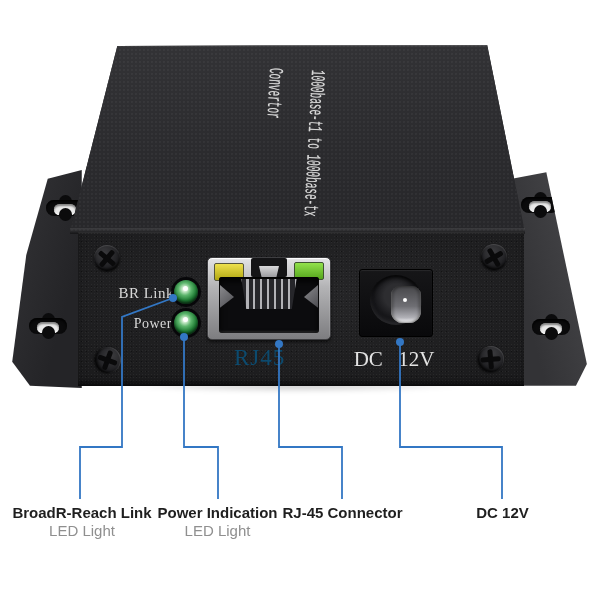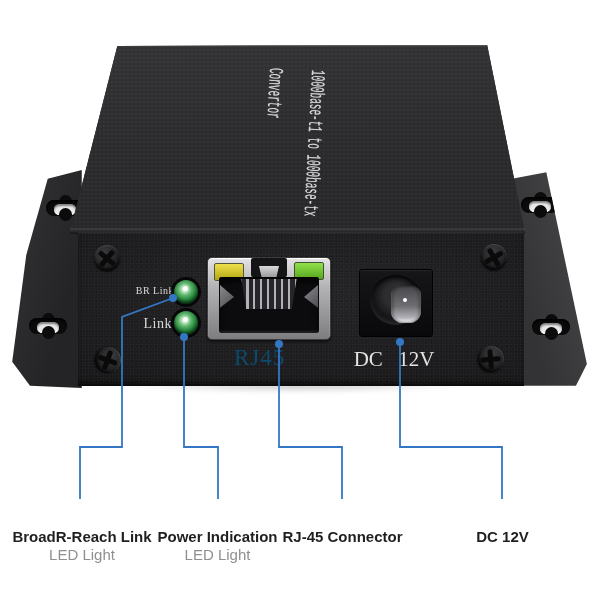--- a/index.html
+++ b/index.html
@@ -65,21 +65,21 @@
   .screw::before{transform:rotate(40deg);}
   .screw::after{transform:rotate(-50deg);}
 
   
   .led{position:absolute;width:24px;height:24px;border-radius:50%;z-index:4;
     background:radial-gradient(circle at 45% 38%,#f4fcf4 0%,#cdeccd 12%,#5cb56c 32%,#1e7a33 58%,#0b3a17 82%,#051a0a 100%);
     box-shadow:0 0 0 3px rgba(6,6,8,.95),inset 0 -2px 3px rgba(0,0,0,.5);}
   .led::after{content:"";position:absolute;left:9px;top:6px;width:5px;height:5px;border-radius:50%;
     background:rgba(255,255,255,.95);}
   .panel-text{position:absolute;color:#d9d9d9;font-family:"Liberation Serif",serif;z-index:4;}
-  .lbl-brlink{left:104px;top:285px;width:70px;font-size:10px;text-align:right;letter-spacing:.5px;}
+  .lbl-brlink{left:104px;top:285px;width:70px;font-size:15px;text-align:right;letter-spacing:.5px;}
   .lbl-power{left:104px;top:316px;width:68px;font-size:14px;text-align:right;letter-spacing:.5px;}
   .lbl-rj45{left:234px;top:345px;width:72px;font-size:23px;text-align:left;color:#0c4a6e;letter-spacing:1px;}
   .lbl-dc{left:350px;top:347px;width:88px;font-size:21px;text-align:center;color:#e3e3e3;word-spacing:10px;}
 
   
   .rj45{left:207px;top:257px;width:124px;height:83px;z-index:4;}
   .rj45-bezel{position:absolute;inset:0;border-radius:5px;border:1px solid #3e3e41;
     background:linear-gradient(180deg,#e4e4e6,#b4b4b6 35%,#7d7d80);
     box-shadow:0 2px 3px rgba(0,0,0,.55),inset 0 1px 1px #fff;}
   .rj45-led{position:absolute;top:6px;width:28px;height:16px;border-radius:2px;border:1px solid #55553a;}
@@ -105,21 +105,21 @@
   .dc-circle{position:absolute;left:10px;top:5px;width:52px;height:50px;border-radius:50%;
     background:radial-gradient(circle at 50% 42%,#2d2d30 0 30%,#151518 58%,#040405 78%);
     box-shadow:inset 0 -3px 4px rgba(190,190,200,.20),inset 0 2px 4px #000;}
   .dc-barrel{position:absolute;left:21px;top:11px;width:30px;height:37px;border-radius:9px 9px 12px 12px;
     background:linear-gradient(180deg,#464649,#6f6f74 55%,#b0b0b6 85%,#eaeaee);
     box-shadow:inset 2px 0 3px rgba(0,0,0,.45),inset -2px 0 3px rgba(0,0,0,.45),inset 0 -2px 3px rgba(255,255,255,.8);}
   .dc-dot{position:absolute;left:12px;top:12px;width:4px;height:4px;border-radius:50%;background:#fff;}
 
   
   .callout-svg{position:absolute;left:0;top:0;z-index:6;}
-  .callout-label{position:absolute;top:504px;text-align:center;z-index:6;margin-top:24px;}
+  .callout-label{position:absolute;top:504px;text-align:center;z-index:6;}
   .t-bold{font-size:15px;font-weight:700;color:#1f1f1f;line-height:18px;}
   .t-gray{font-size:15px;color:#8f8f8f;line-height:18px;}
 </style>
 </head>
 <body>
 
 <div class="stage">
 
   <div class="abs ground-shadow"></div>
 
@@ -151,21 +151,21 @@
 
   <div class="abs front-face"></div>
 
   <div class="screw" style="left:94px;top:245px;"></div>
   <div class="screw" style="left:481px;top:244px;transform:rotate(20deg);"></div>
   <div class="screw" style="left:95px;top:347px;transform:rotate(70deg);"></div>
   <div class="screw" style="left:478px;top:346px;transform:rotate(45deg);"></div>
 
   <div class="panel-text lbl-brlink">BR Link</div>
   <div class="led" style="left:174px;top:280px;"></div>
-  <div class="panel-text lbl-power">Link</div>
+  <div class="panel-text lbl-power">Power</div>
   <div class="led" style="left:174px;top:311px;"></div>
 
   <div class="abs rj45">
     <div class="rj45-bezel"></div>
     <div class="rj45-led rj45-led-y"></div>
     <div class="rj45-led rj45-led-g"></div>
     <div class="rj45-notch"></div>
     <div class="rj45-tab"></div>
     <div class="rj45-opening">
       <div class="rj45-wedge rj45-wedge-l"></div>

